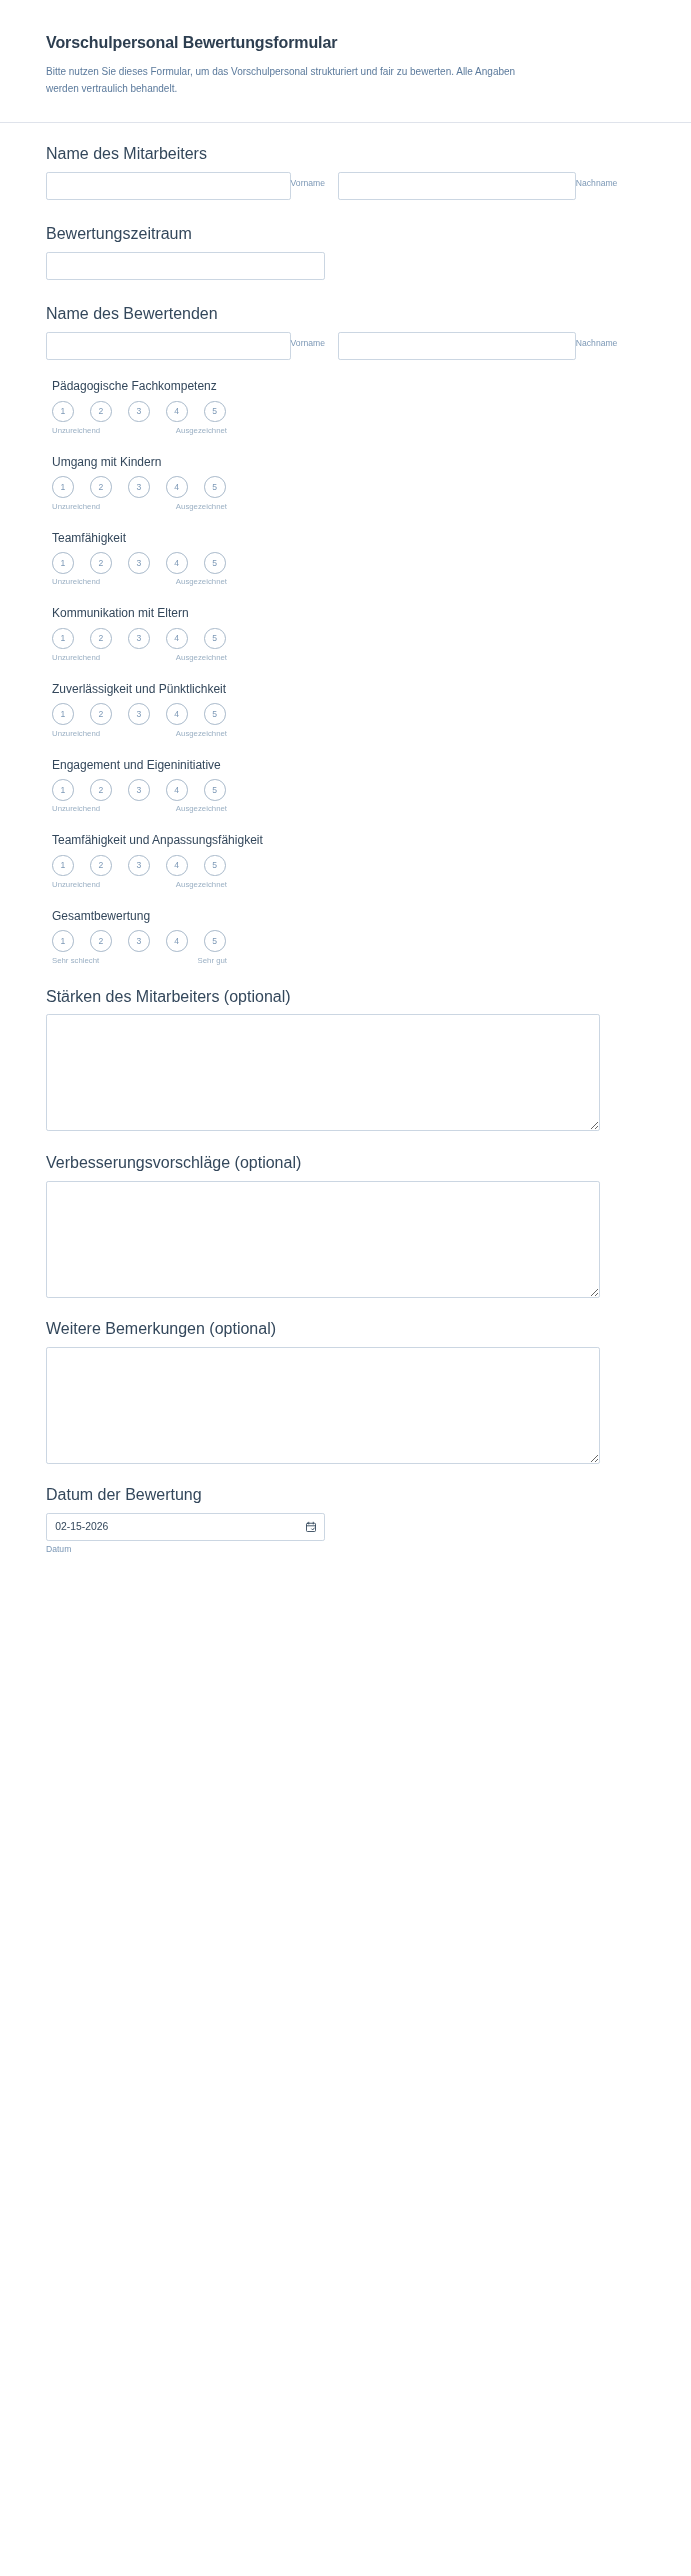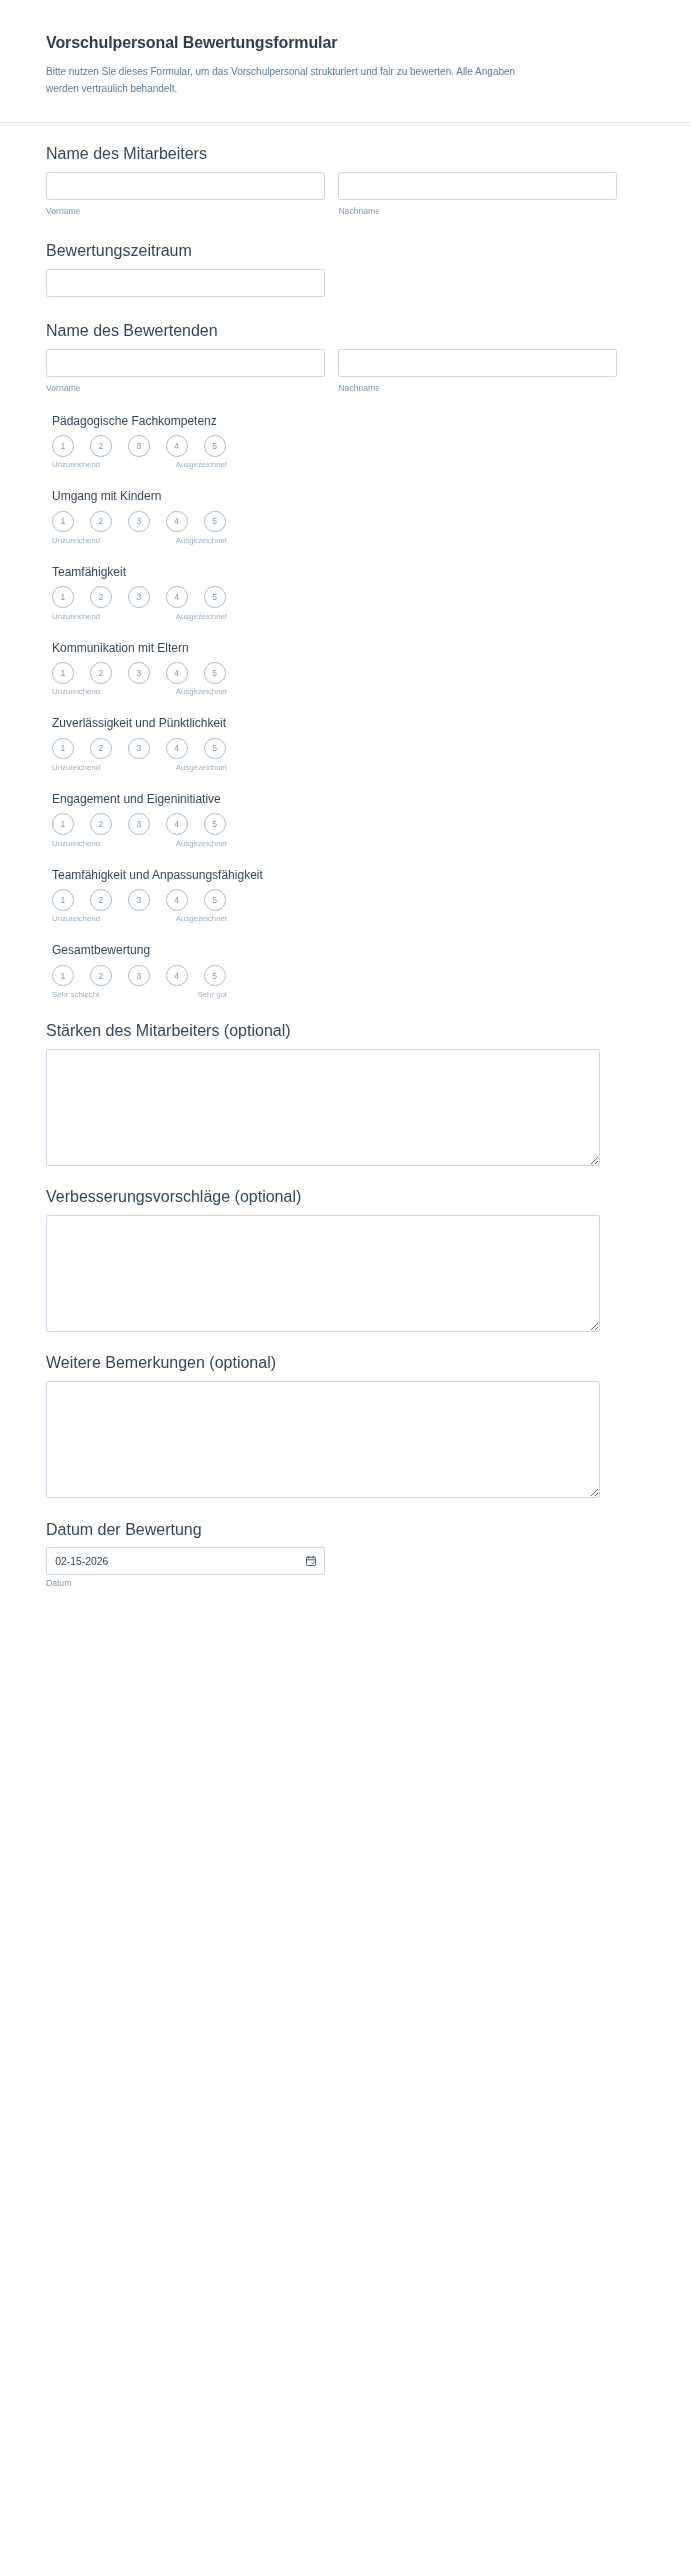--- a/index.html
+++ b/index.html
@@ -60,21 +60,21 @@
   .req-star {
     color: #f2545b;
     font-size: 9.7px;
     margin-left: 2.2px;
   }
 
   .row-2 {
     display: flex;
     gap: 13.4px;
   }
-  .col { display: flex; flex-direction: column; }
+  .col { display: flex; flex-direction: row; }
   .col-half { width: 279px; }
 
   input.text-input {
     display: block;
     width: 279px;
     height: 28px;
     padding: 4.5px 8.2px;
     font-family: "Liberation Sans", sans-serif;
     font-size: 10.4px;
     color: #33475b;

